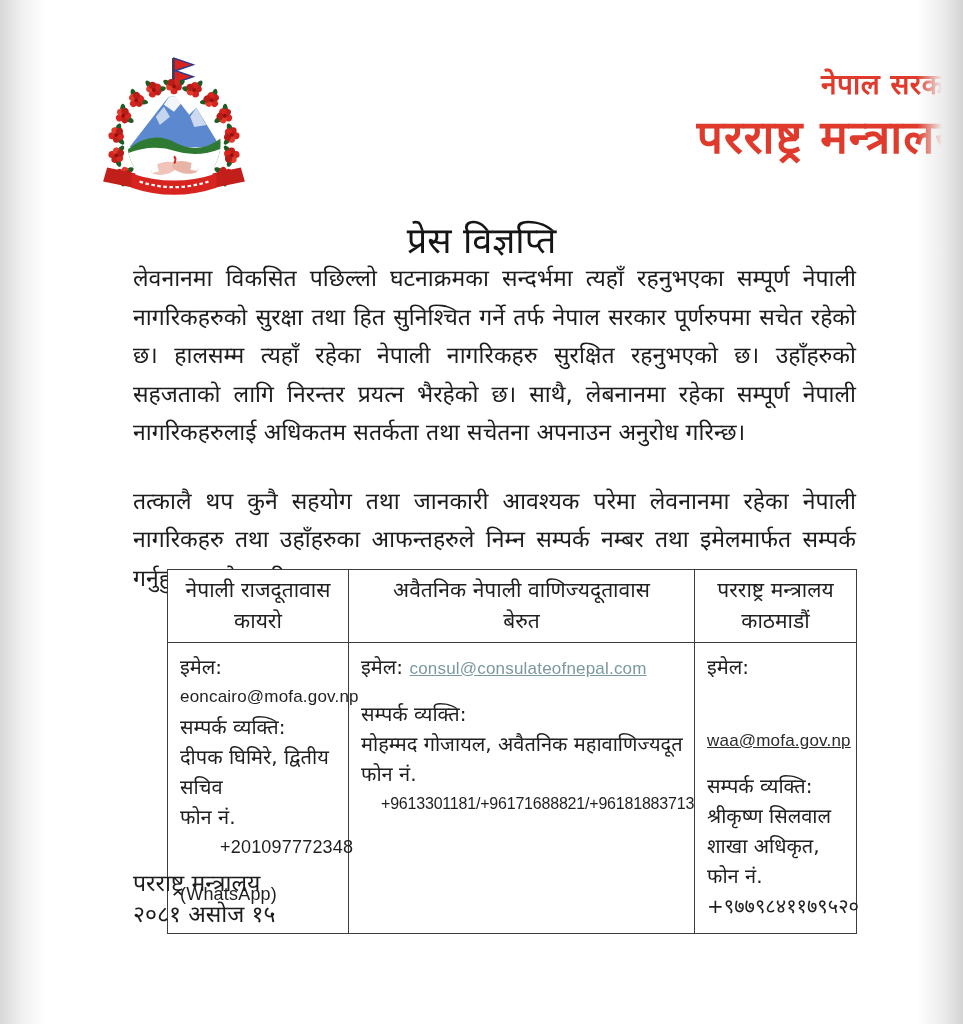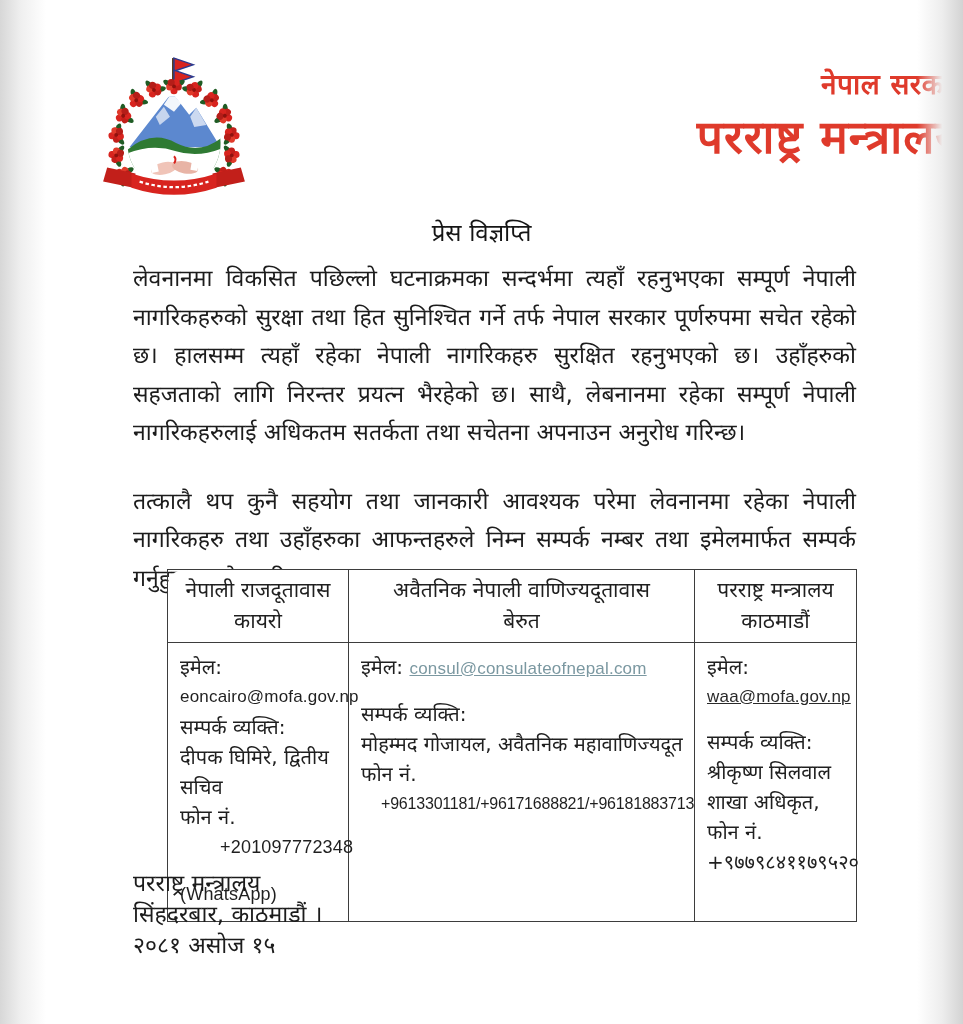--- a/index.html
+++ b/index.html
@@ -16,39 +16,39 @@
   .edge.left  { left:0;  background:linear-gradient(to right,#d7d7d7 0%,#efefef 45%,rgba(255,255,255,0) 100%); }
   .edge.right { right:0; background:linear-gradient(to left,#d3d3d3 0%,#ededed 45%,rgba(255,255,255,0) 100%); }
 
   .emblem { position:absolute; left:93px; top:54px; width:162px; height:162px; }
 
   .header-text { position:absolute; left:0; top:64px; width:100%; text-align:right; color:#df3a2b; font-weight:bold; }
   .header-text .gov      { font-size:28px; letter-spacing:.5px; }
   .header-text .ministry { font-size:46px; margin-top:2px; letter-spacing:1px; }
   .header-text .loc      { font-size:27px; margin-top:9px; }
 
-  .press-title { position:absolute; left:0; top:215px; width:100%; text-align:center; font-size:24px; color:#151515; }
+  .press-title { position:absolute; left:0; top:215px; width:100%; text-align:center; font-size:36px; color:#151515; }
 
   .paras { position:absolute; left:133px; top:259px; width:723px; font-size:23px; line-height:38.5px; text-align:justify; color:#1c1c1c; }
   .paras p + p { margin-top:30px; }
 
-  table.ctable { position:absolute; left:167px; top:569px; width:689px; border-collapse:collapse; table-layout:fixed; background:#fff;border-radius:19px; }
+  table.ctable { position:absolute; left:167px; top:569px; width:689px; border-collapse:collapse; table-layout:fixed; background:#fff; }
   .ctable th, .ctable td { border:1.5px solid #3d3d3d; }
   .ctable th { font-weight:normal; font-size:21px; line-height:31px; padding:5px 4px; text-align:center; vertical-align:middle; }
   .ctable td { vertical-align:top; padding:9px 10px 12px 12px; font-size:20px; line-height:30px; height:222px; }
   .col-cairo { width:181px; }
   .col-beirut{ width:346px; }
   .col-ktm   { width:162px; }
 
   .cell-line { display:block; }
   .gap { margin-top:15px; }
   .latin { font-family:"Liberation Sans","DejaVu Sans",sans-serif; font-size:17px; letter-spacing:.2px; }
   .nums  { font-family:"Liberation Sans","DejaVu Sans",sans-serif; font-size:16px; white-space:nowrap; letter-spacing:-.2px;margin-left:20px; }
   a.link-teal { color:#7b98a1; text-decoration:underline; text-decoration-color:#7b98a1; }
-  .u-dark { text-decoration:underline; color:#2a2a2a; }
+  .u-dark { text-decoration:underline; color:#2a2a2a;margin-top:44px; }
 
   .footer { position:absolute; left:133px; top:868px; font-size:23px; line-height:31px; color:#1c1c1c; }
 </style>
 </head>
 <body>
 
 <div class="page">
   <div class="edge left"></div>
   <div class="edge right"></div>
 
@@ -180,16 +180,15 @@
           <span class="cell-line">शाखा अधिकृत,</span>
           <span class="cell-line">फोन नं.</span>
           <span class="cell-line">+९७७९८४११७९५२०</span>
         </td>
       </tr>
     </tbody>
   </table>
 
   <div class="footer">
     <div>परराष्ट्र मन्त्रालय</div>
-    <div>सिंहदरबार, काठमाडौं ।</div>
     <div>२०८१ असोज १५</div>
   </div>
 </div>
 
 </body></html>

